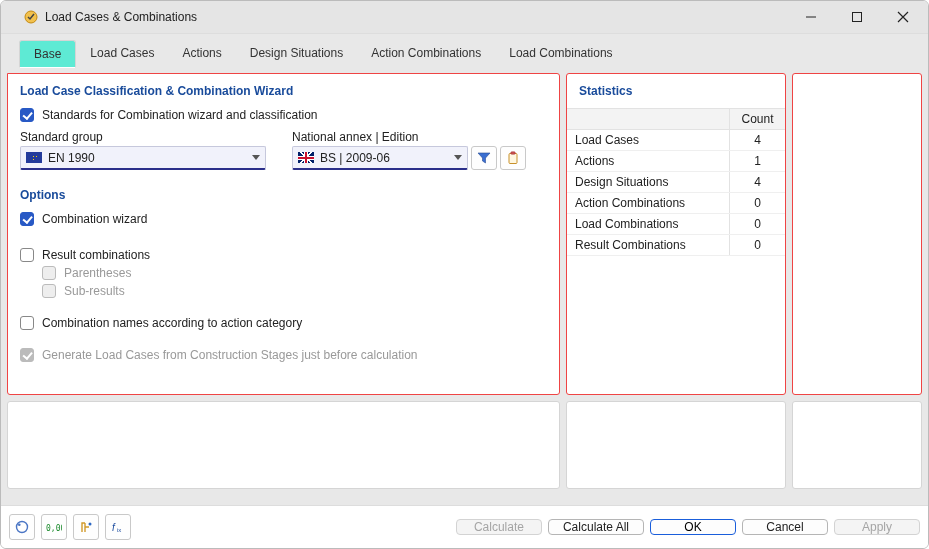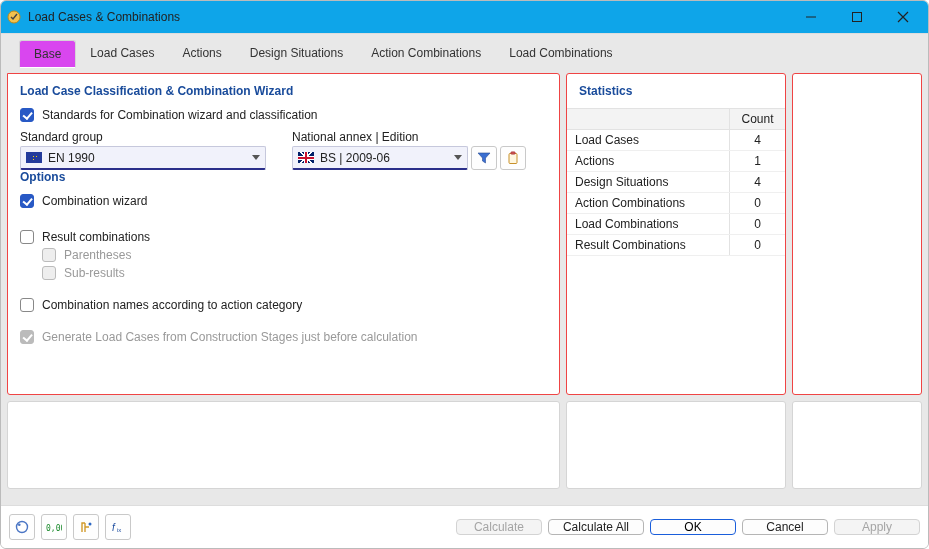--- a/index.html
+++ b/index.html
@@ -14,22 +14,22 @@
     width: 929px; height: 549px;
     display: flex; flex-direction: column;
     border: 1px solid #bbb;
     border-radius: 6px;
     overflow: hidden;
   }
   
   .titlebar {
     height: 32px;
     display: flex; align-items: center;
-    padding: 0 2px 0 5px;
-    background: #0ea5e9;
+    padding: 0 2px 0 22px;
+    background: #e5e5e5;
   }
   .titlebar .app-icon {
     width: 16px; height: 16px; margin-right: 6px;
     display: flex; align-items: center; justify-content: center;
   }
   .titlebar .title-text { flex: 0 0 auto; }
   .titlebar .spacer { flex: 1; }
   .win-btn {
     width: 46px; height: 30px;
     display: flex; align-items: center; justify-content: center;
@@ -49,21 +49,21 @@
   }
 
   
   .tabs { display: flex; gap: 0; padding-left: 12px; }
   .tab {
     padding: 6px 14px 6px 14px;
     color: #333;
     cursor: default;
   }
   .tab.active {
-    background: #d946ef;
+    background: #5eead4;
     border: 1px solid #d5d5d5;
     border-bottom: 1px solid #fff;
     border-radius: 3px 3px 0 0;
     position: relative;
     z-index: 2;
   }
 
   
   .panes {
     display: grid;
@@ -296,21 +296,21 @@
               <span class="icon-btn">
                 <svg width="14" height="14" viewBox="0 0 14 14">
                     <rect x="3" y="2.5" width="8" height="10" rx="1" fill="#fff7e0" stroke="#c8912a"></rect>
                     <rect x="5" y="1" width="4" height="2" rx="0.5" fill="#d66" stroke="#a33"></rect>
                   </svg>
               </span>
             </div>
           </div>
         </div>
 
-        <div class="section-title" style="">Options</div>
+        <div class="section-title" style="margin-top:18px;">Options</div>
 
         <div class="check-row">
           <span class="check checked"></span>
           <span>Combination wizard</span>
         </div>
 
         <div style="height:14px;"></div>
 
         <div class="check-row">
           <span class="check"></span>

